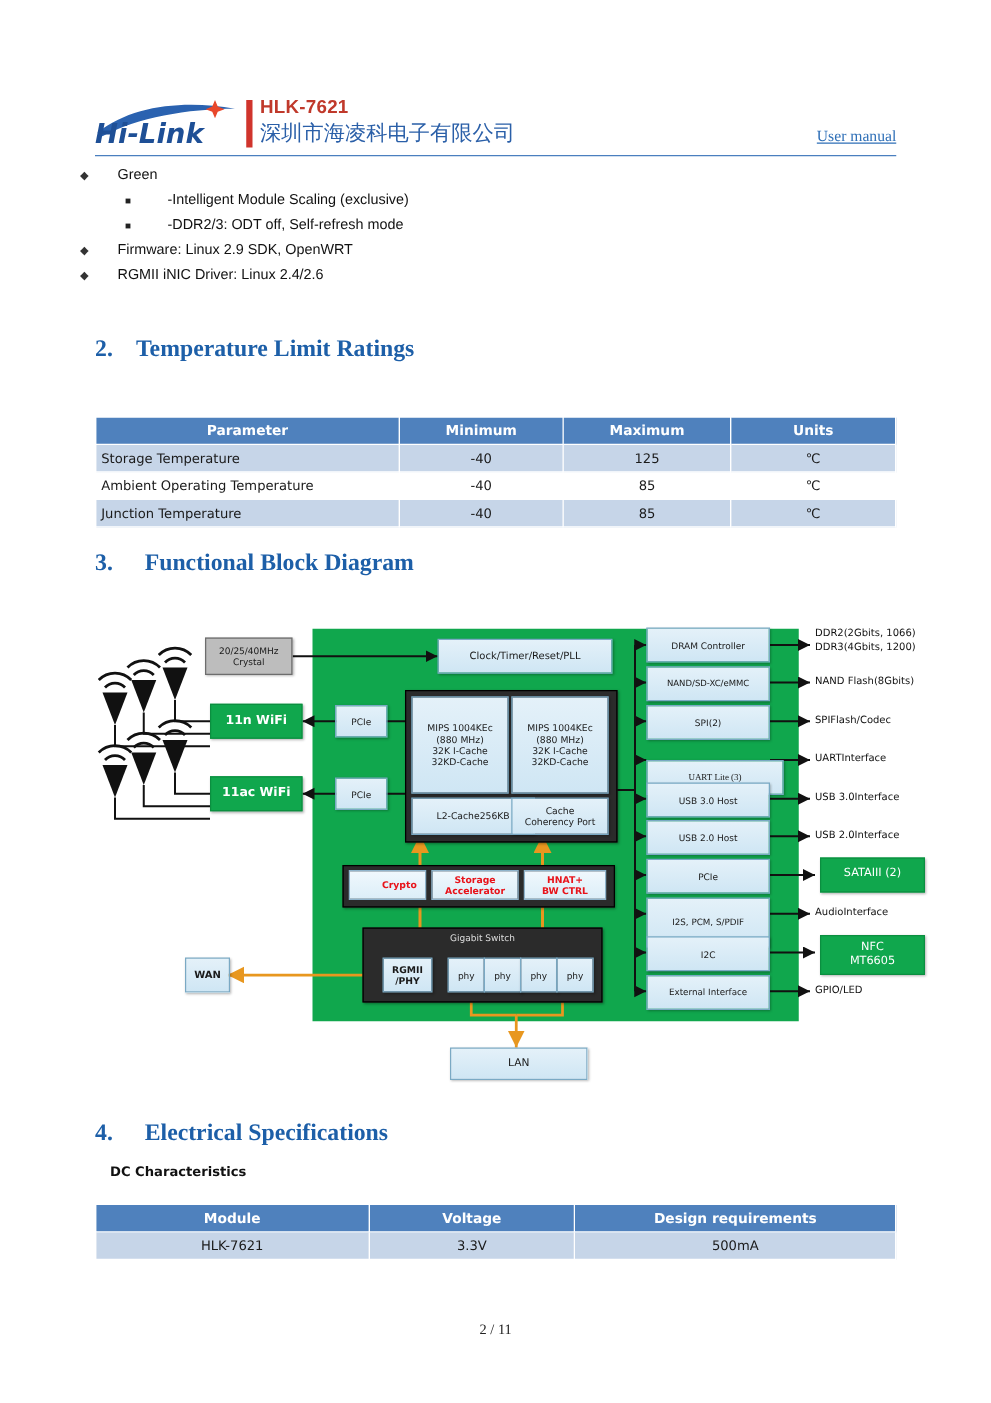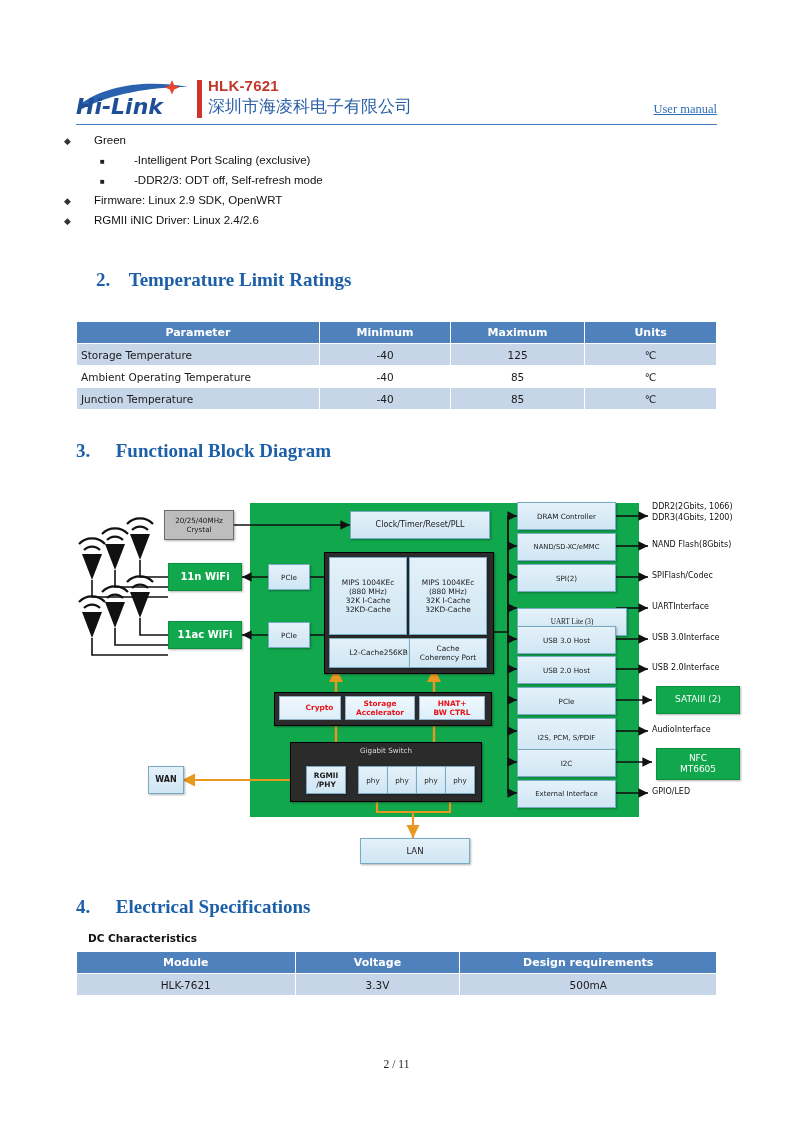--- a/index.html
+++ b/index.html
@@ -143,21 +143,21 @@
     color: #ffffff;
     font-weight: bold;
     font-size: 11px;
     text-align: center;
     height: 21px;
   }
   .tbl tbody td { text-align: center; color: #1a1a1a; }
   .tbl tbody td.lft { text-align: left; padding-left: 4px; }
   .row-tint td { background: #c6d5e8; }
   .row-plain td { background: #ffffff; }
-  .tbl { border: 1px solid #b8c9de; }
+  .tbl { border: 1px solid #b8c9de; margin-top: 12px; }
 
   .dc-label {
     position: absolute;
     font-size: 10.5px;
     font-weight: bold;
     font-family: "DejaVu Sans", sans-serif;
     color: #111;
   }
 
   
@@ -267,37 +267,37 @@
   </div>
   <div class="hdr-rule"></div>
 
   <div class="bullets">
     <div class="b-row lvl1">
       <span class="b-mark-d">◆</span>
       <span class="b-text">Green</span>
     </div>
     <div class="b-row lvl2">
       <span class="b-mark-s">■</span>
-      <span class="b-text">-Intelligent Port Scaling (exclusive)</span>
+      <span class="b-text">-Intelligent Module Scaling (exclusive)</span>
     </div>
     <div class="b-row lvl2">
       <span class="b-mark-s">■</span>
       <span class="b-text">-DDR2/3: ODT off, Self-refresh mode</span>
     </div>
     <div class="b-row lvl1">
       <span class="b-mark-d">◆</span>
       <span class="b-text"> Firmware: Linux 2.9 SDK, OpenWRT</span>
     </div>
     <div class="b-row lvl1">
       <span class="b-mark-d">◆</span>
       <span class="b-text">RGMII iNIC Driver: Linux 2.4/2.6</span>
     </div>
   </div>
 
-  <div class="sec-h" style="left:76px; top:269px;margin-left:20px;">
+  <div class="sec-h" style="left:76px; top:269px;">
     <span class="sec-num">2.</span>
     <span style="display:inline-block;width:9px;"></span>
     <span class="sec-ttl">Temperature Limit Ratings</span>
   </div>
 
   <table class="tbl" style="left:76px; top:321px; width:641px;">
     <thead>
       <tr>
         <th style="width:244px">Parameter</th>
         <th style="width:131px">Minimum</th>

